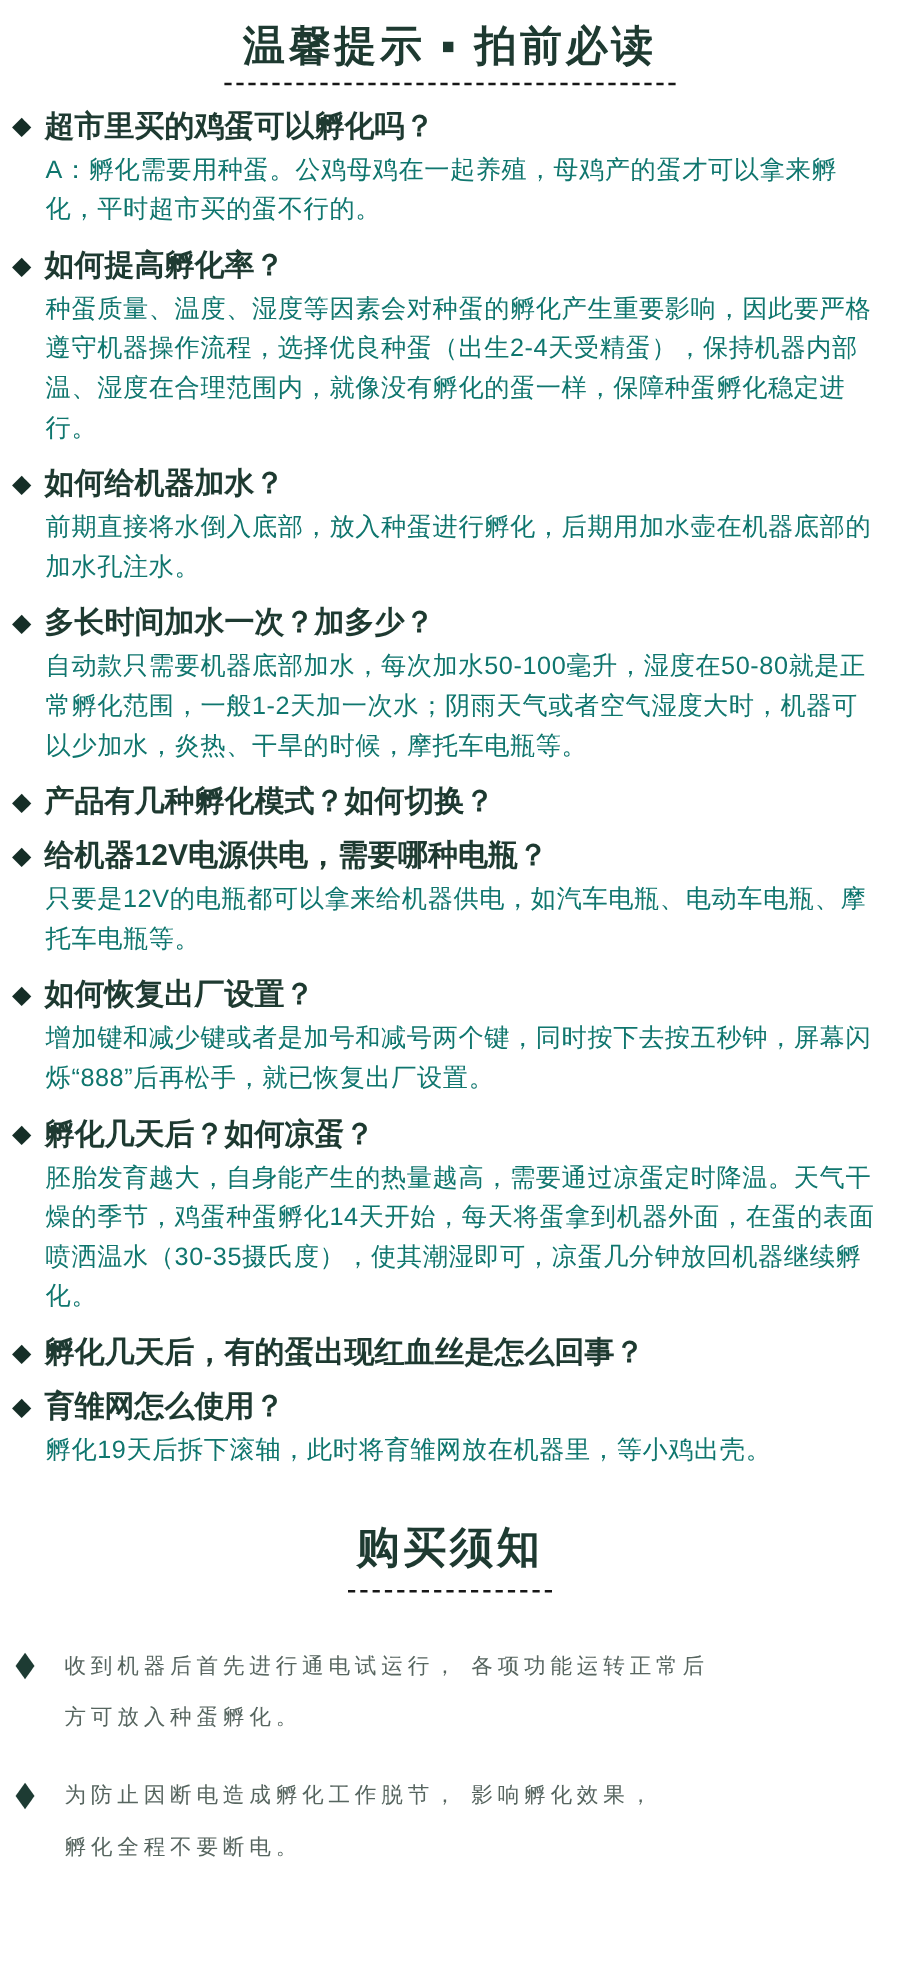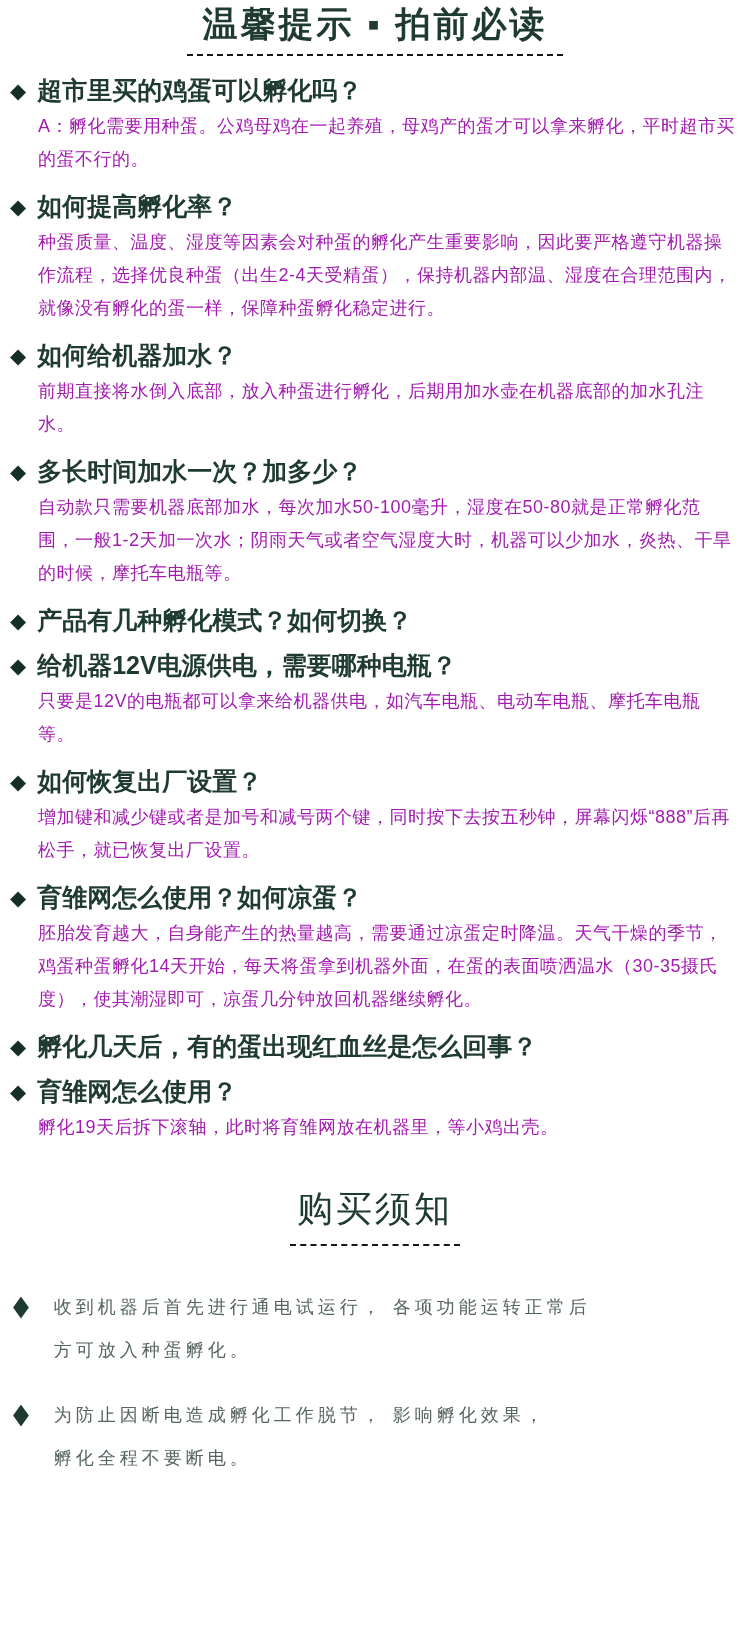--- a/index.html
+++ b/index.html
@@ -13,21 +13,21 @@
     width: 750px;
     min-height: 1651px;
     margin: 0 auto;
     background: #ffffff;
     overflow: hidden;
   }
 
   
   .header {
     text-align: center;
-    padding-top: 2px;
+    padding-top: 17px;
   }
   .main-title {
     margin: 0;
     font-size: 35px;
     font-weight: bold;
     color: #1e3a31;
     letter-spacing: 3px;
     line-height: 44px;
   }
   .dash-line {
@@ -59,33 +59,33 @@
   }
   .question {
     margin: 0;
     font-size: 25px;
     font-weight: bold;
     color: #1e3a31;
     line-height: 30px;
   }
   .answer {
     margin: 5px 0 0 28px;
-    font-size: 18px;
-    color: #a21caf;
+    font-size: 21px;
+    color: #0f766e;
     line-height: 33px;
     letter-spacing: 0.5px;
   }
 
   
   .notice { margin-top: 42px; }
   .notice-title {
     margin: 0;
     text-align: center;
     font-size: 36px;
-    font-weight: normal;
+    font-weight: bold;
     color: #1e3a31;
     letter-spacing: 3px;
     line-height: 46px;
   }
   .notice-list {
     padding: 18px 34px 40px 12px;
   }
   .notice-item {
     display: flex;
     align-items: flex-start;
@@ -172,21 +172,21 @@
       <div class="q-row">
         <span class="q-diamond">◆</span>
         <h2 class="question">如何恢复出厂设置？</h2>
       </div>
       <p class="answer">增加键和减少键或者是加号和减号两个键，同时按下去按五秒钟，屏幕闪烁“888”后再松手，就已恢复出厂设置。</p>
     </div>
 
     <div class="faq-item">
       <div class="q-row">
         <span class="q-diamond">◆</span>
-        <h2 class="question">育雏网怎么使用？如何凉蛋？</h2>
+        <h2 class="question">孵化几天后？如何凉蛋？</h2>
       </div>
       <p class="answer">胚胎发育越大，自身能产生的热量越高，需要通过凉蛋定时降温。天气干燥的季节，鸡蛋种蛋孵化14天开始，每天将蛋拿到机器外面，在蛋的表面喷洒温水（30-35摄氏度），使其潮湿即可，凉蛋几分钟放回机器继续孵化。</p>
     </div>
 
     <div class="faq-item">
       <div class="q-row">
         <span class="q-diamond">◆</span>
         <h2 class="question">孵化几天后，有的蛋出现红血丝是怎么回事？</h2>
       </div>
     </div>

